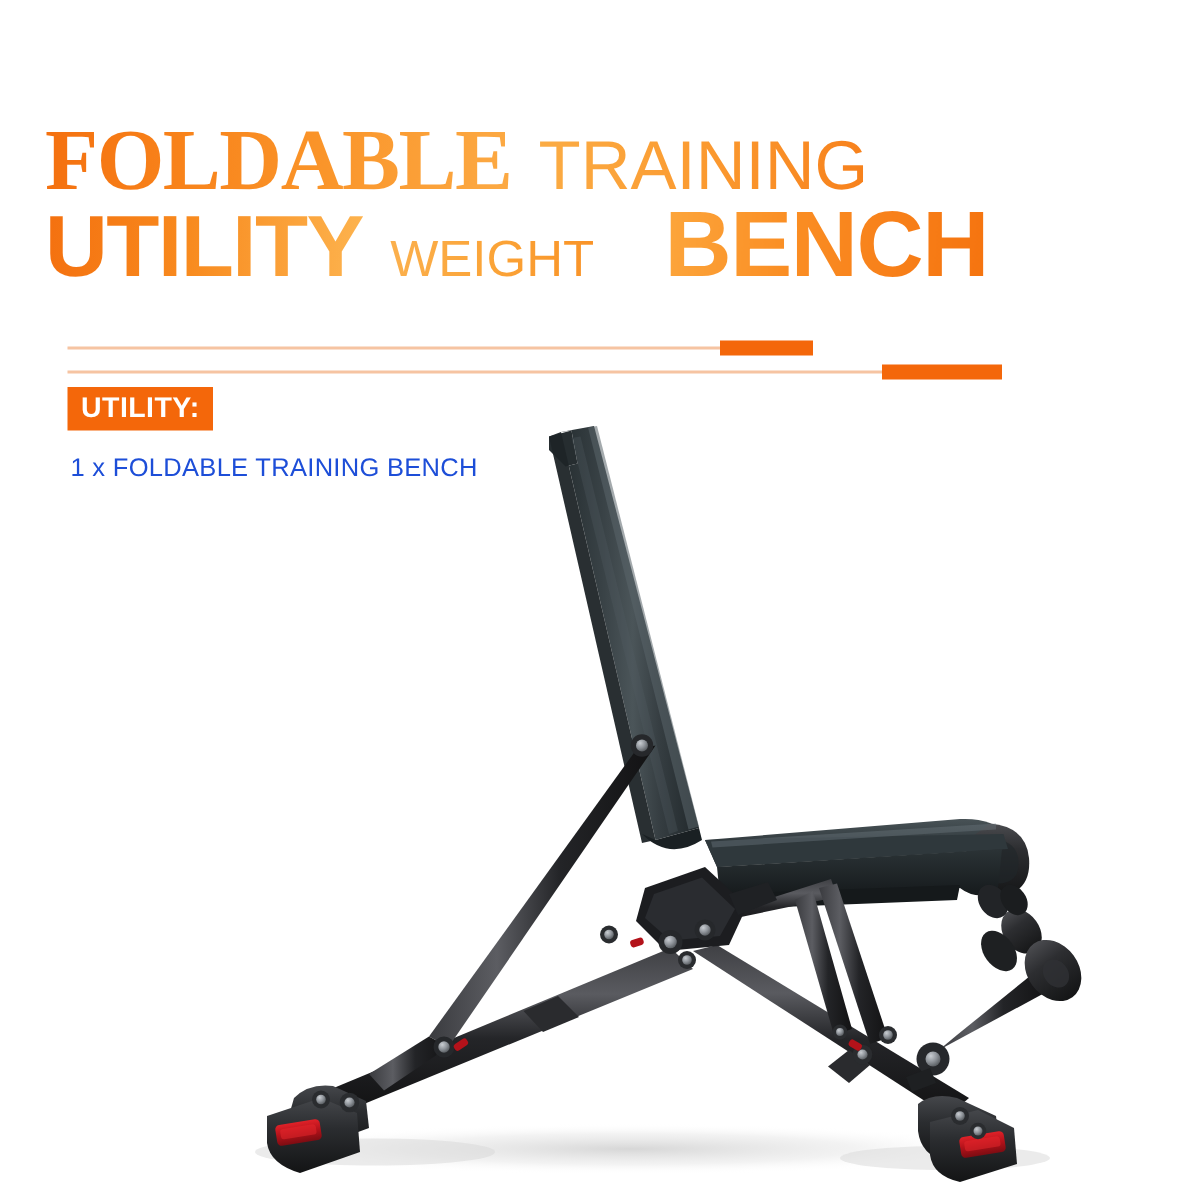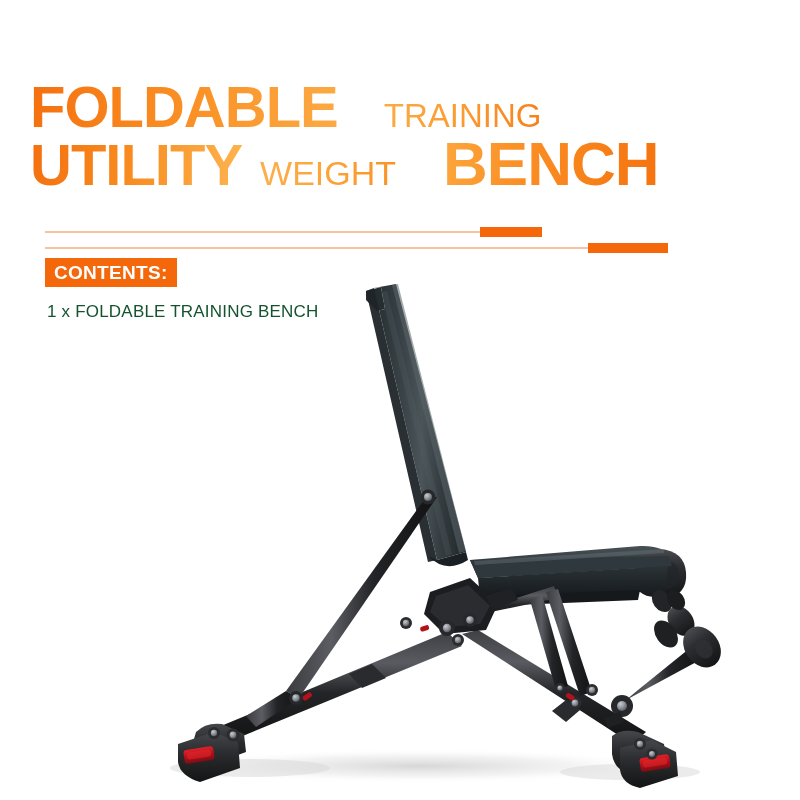--- a/index.html
+++ b/index.html
@@ -45,26 +45,26 @@
     background-clip: text;
     -webkit-text-fill-color: transparent;
     color: transparent;
   }
   .w-bold { font-weight: bold; letter-spacing: -1px; }
   .w-light { font-weight: normal; letter-spacing: 0px; }
 
   
   .w-foldable {
     background-image: linear-gradient(95deg, #f4700f 0%, #f8821a 28%, #fa9429 58%, #fcaa44 100%);
+    font-family: Liberation Serif, serif;
   }
   
   .w-training {
-    font-size: 33px;
+    font-size: 46px;
     background-image: linear-gradient(95deg, #fbac44 0%, #fb9a30 50%, #f7801b 100%);
-    margin-left: 28px;
   }
   
   .w-utility {
     background-image: linear-gradient(95deg, #f4700f 0%, #f88a1e 45%, #fdb busca 100%);
     background-image: linear-gradient(95deg, #f4700f 0%, #f88a1e 45%, #fdb44f 100%);
   }
   
   .w-weight {
     font-size: 34px;
     background-image: linear-gradient(95deg, #fbb04d 0%, #fba438 50%, #f99226 100%);
@@ -120,21 +120,21 @@
     line-height: 29px;
     white-space: nowrap;
   }
   .contents-item {
     position: absolute;
     left: 47px;
     top: 302px;
     font-size: 17px;
     font-weight: normal;
     letter-spacing: 0.2px;
-    color: #14532d;
+    color: #1d4ed8;
     white-space: nowrap;
   }
 
   
   #product {
     position: absolute;
     left: 0;
     top: 0;
     width: 800px;
     height: 800px;
@@ -157,21 +157,21 @@
 
   <div class="rule" id="rule-1">
     <div class="thin"></div>
     <div class="thick"></div>
   </div>
   <div class="rule" id="rule-2">
     <div class="thin"></div>
     <div class="thick"></div>
   </div>
 
-  <div class="contents-badge">CONTENTS:</div>
+  <div class="contents-badge">UTILITY:</div>
   <div class="contents-item">1 x FOLDABLE TRAINING BENCH</div>
 
   <svg id="product" viewBox="0 0 800 800">
     <defs>
       <linearGradient id="gPadBack" x1="0" y1="0" x2="1" y2="0">
         <stop offset="0" stop-color="#262e31"></stop>
         <stop offset="0.30" stop-color="#394246"></stop>
         <stop offset="0.52" stop-color="#4b5559"></stop>
         <stop offset="0.72" stop-color="#353d41"></stop>
         <stop offset="1" stop-color="#20272a"></stop>

